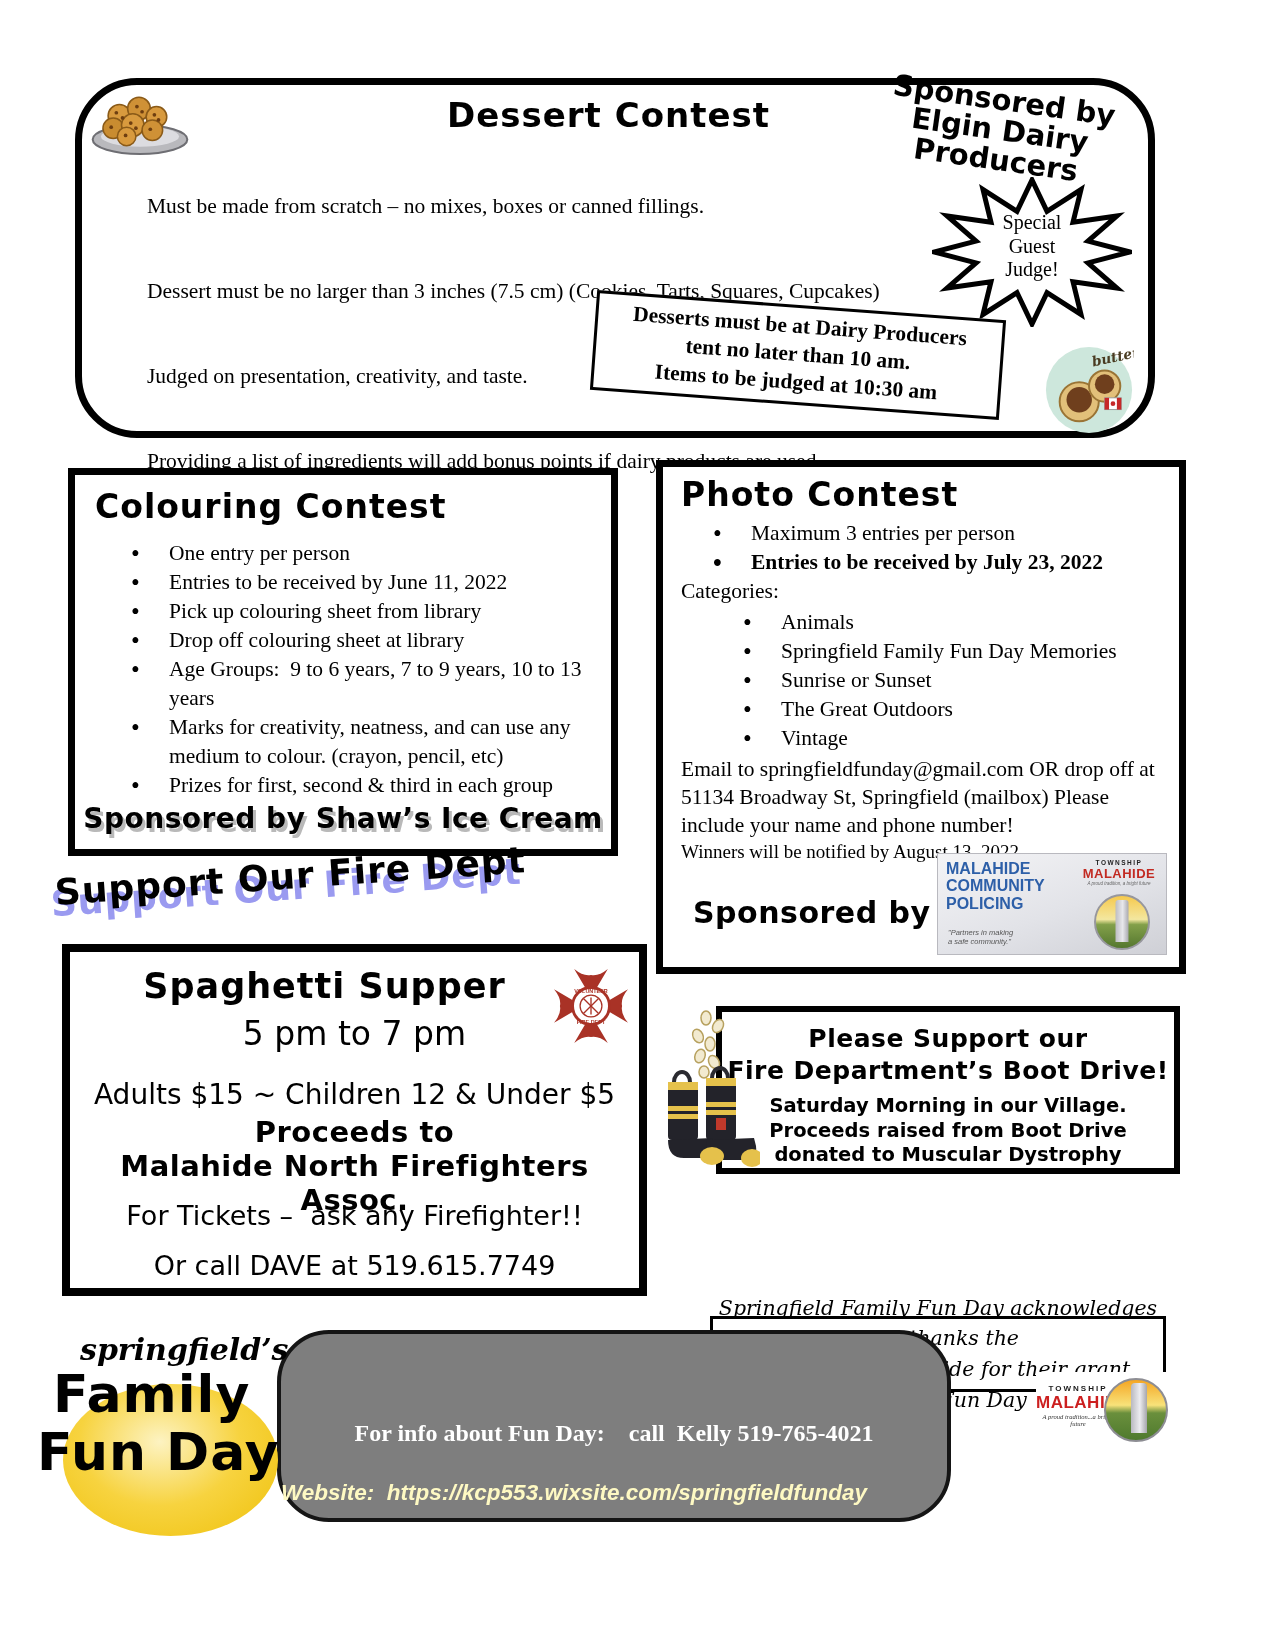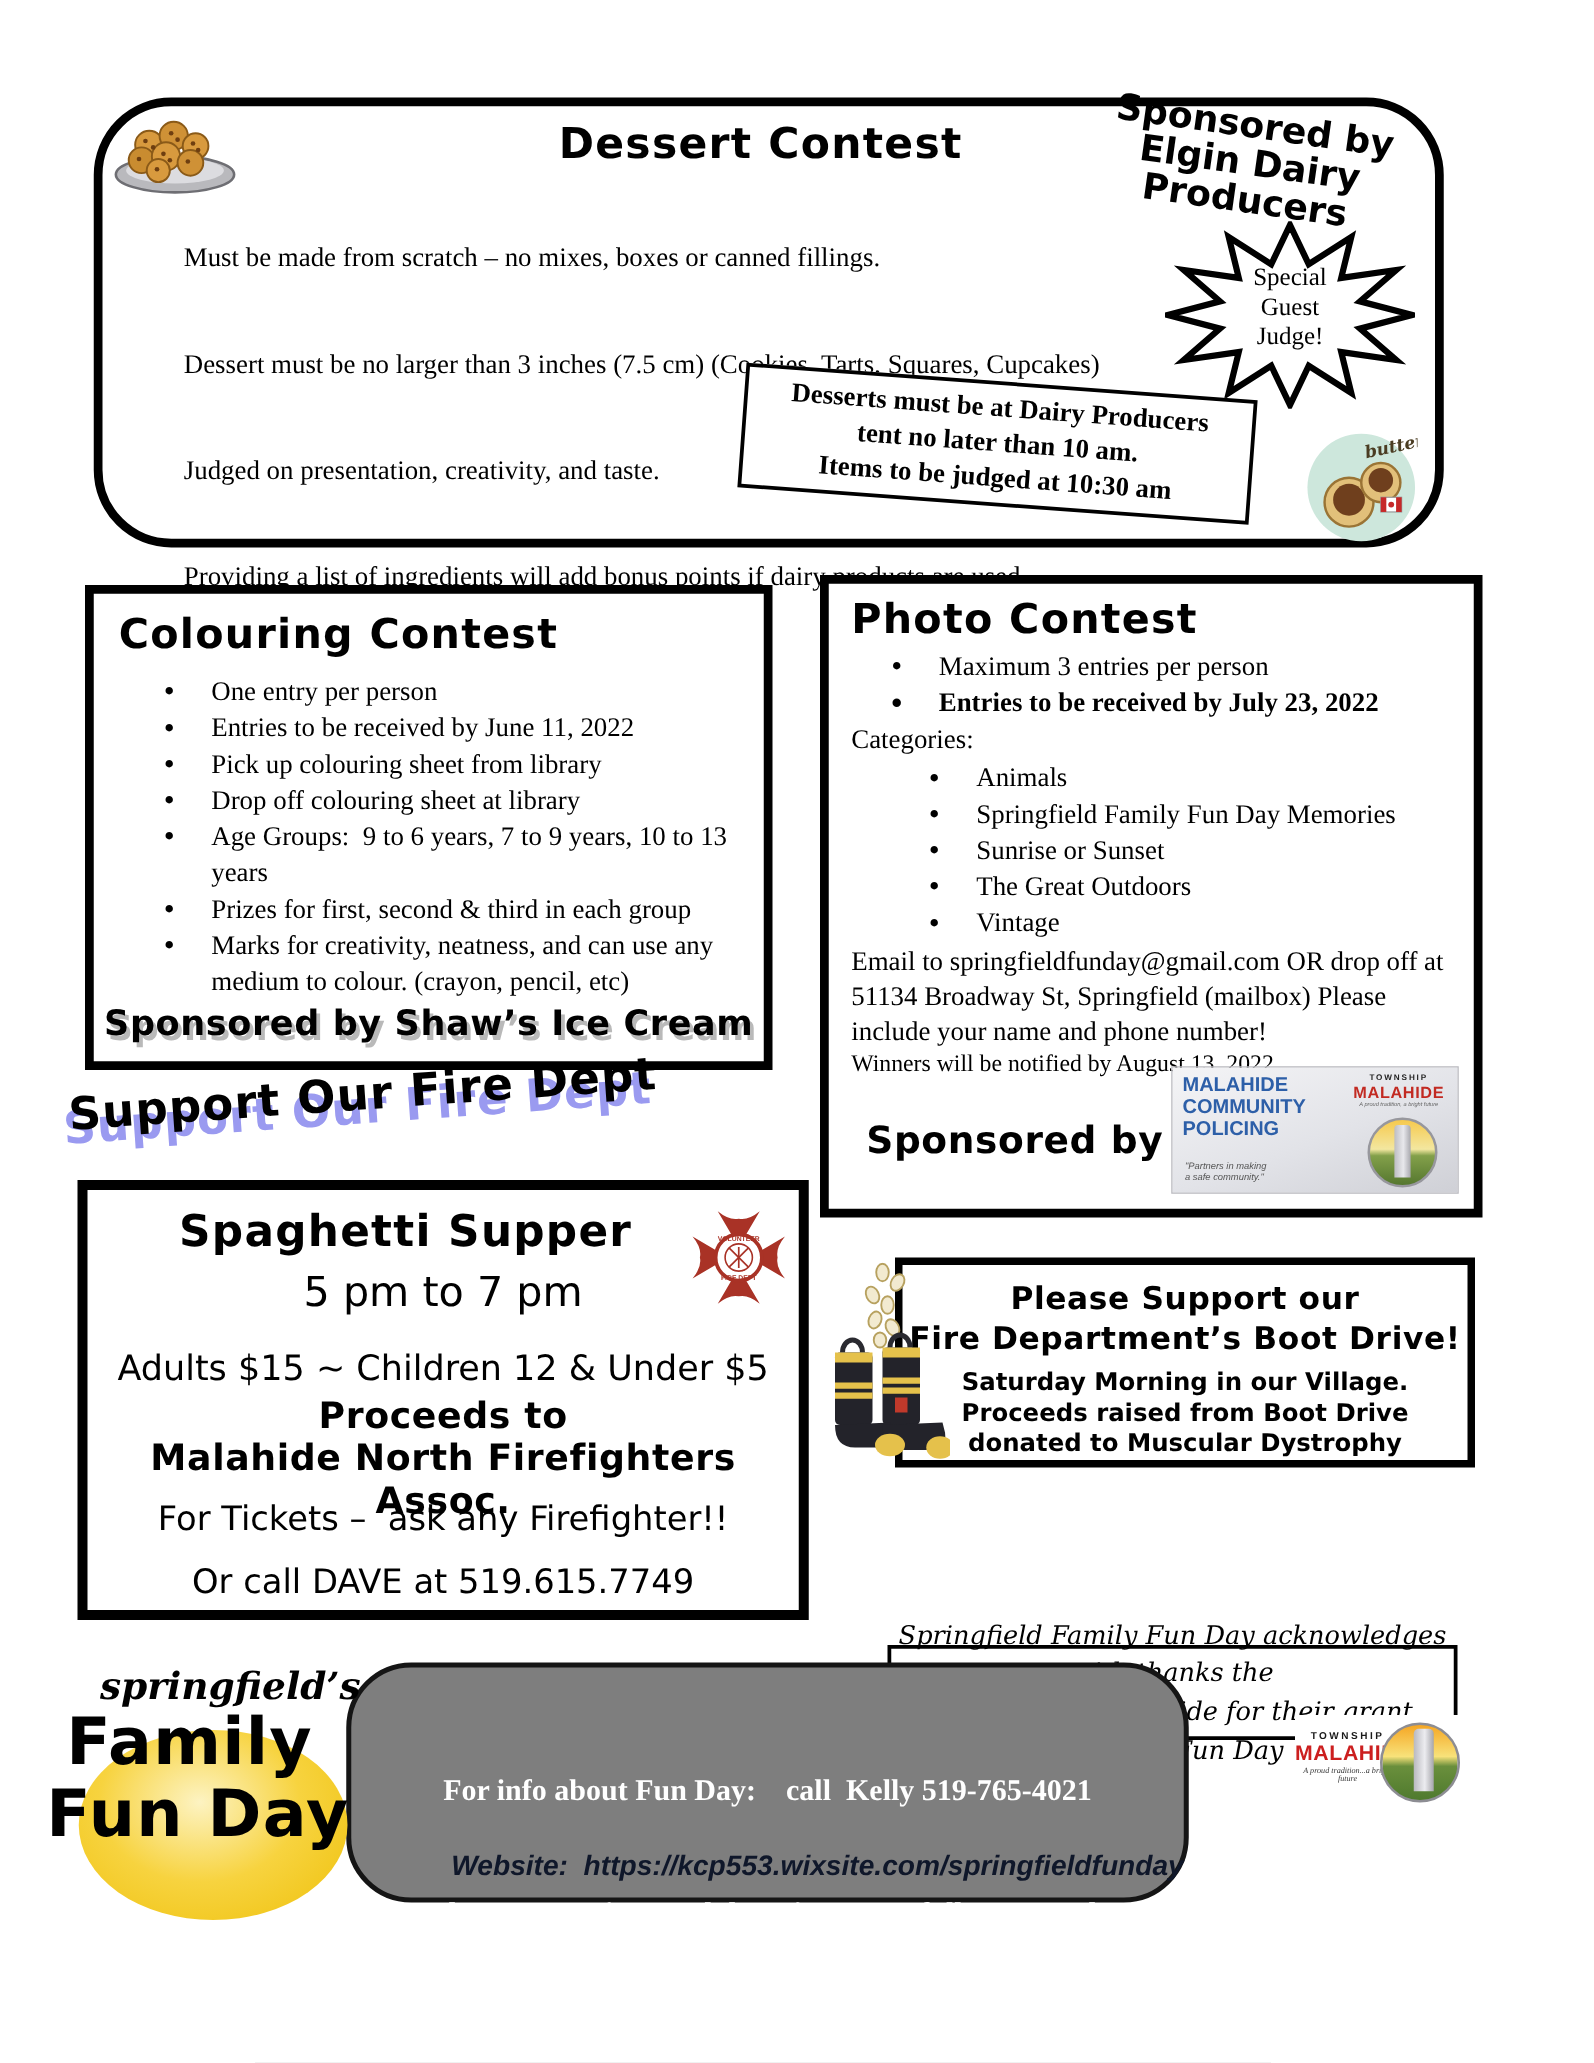--- a/index.html
+++ b/index.html
@@ -102,21 +102,21 @@
             border:2px solid #8d8d93;overflow:hidden;
             background:linear-gradient(180deg,#f5a623 0%,#f8e27a 42%,#6a8f3c 55%,#4f7a2e 100%);}
   .tw-tower{position:absolute;left:55%;top:3px;transform:translateX(-50%);width:16px;height:50px;
             background:linear-gradient(90deg,#b9b9bf,#ececf0 55%,#a5a5ab);border-radius:4px 4px 0 0;}
 
   
   .footer-box{left:277px;top:1330px;width:666px;height:184px;background:#7e7e7e;
               border:4px solid #151515;border-radius:52px;}
   .footer-lines{position:absolute;top:18px;left:0;right:0;text-align:center;color:#fff;
                 font-weight:bold;font-size:24px;line-height:32.5px;white-space:pre-wrap;}
-  .footer-web{position:absolute;bottom:12px;left:0;right:0;text-align:right;color:#0f172a;
+  .footer-web{position:absolute;bottom:12px;left:0;right:0;text-align:left;color:#fef9c3;
               font-family:"Liberation Sans",sans-serif;font-weight:bold;font-style:italic;
               font-size:22.5px;white-space:pre-wrap;}
 
   
   .brand-logo{left:35px;top:1332px;width:245px;height:205px;}
   .brand-blob{position:absolute;left:28px;top:52px;width:215px;height:152px;border-radius:50%;
               background:radial-gradient(ellipse at 45% 38%,#fdf3c2 0%,#f7d33f 48%,#eec009 100%);}
   .brand-script{position:absolute;left:45px;top:0px;font-family:"DejaVu Serif",serif;
                 font-style:italic;font-weight:bold;font-size:30px;}
   .brand-l1{position:absolute;left:18px;top:32px;font-size:52px;letter-spacing:1px;}
@@ -216,22 +216,22 @@
   </div>
 
   <div class="abs colouring-box">
     <div class="abs bubble colouring-title">Colouring Contest</div>
     <ul class="abs dotlist serif colouring-list">
       <li>One entry per person</li>
       <li>Entries to be received by June 11, 2022</li>
       <li>Pick up colouring sheet from library</li>
       <li>Drop off colouring sheet at library</li>
       <li>Age Groups:  9 to 6 years, 7 to 9 years, 10 to 13 years</li>
+      <li>Marks for creativity, neatness, and can use any medium to colour. (crayon, pencil, etc)</li>
       <li>Prizes for first, second &amp; third in each group</li>
-      <li>Marks for creativity, neatness, and can use any medium to colour. (crayon, pencil, etc)</li>
     </ul>
     <div class="abs bubble center colouring-sponsor">Sponsored by Shaw’s Ice Cream</div>
   </div>
 
   <div class="abs photo-box">
     <div class="abs bubble photo-title">Photo Contest</div>
     <ul class="abs dotlist serif photo-list1">
       <li>Maximum 3 entries per person</li>
       <li class="bold-li">Entries to be received by July 23, 2022</li>
     </ul>

